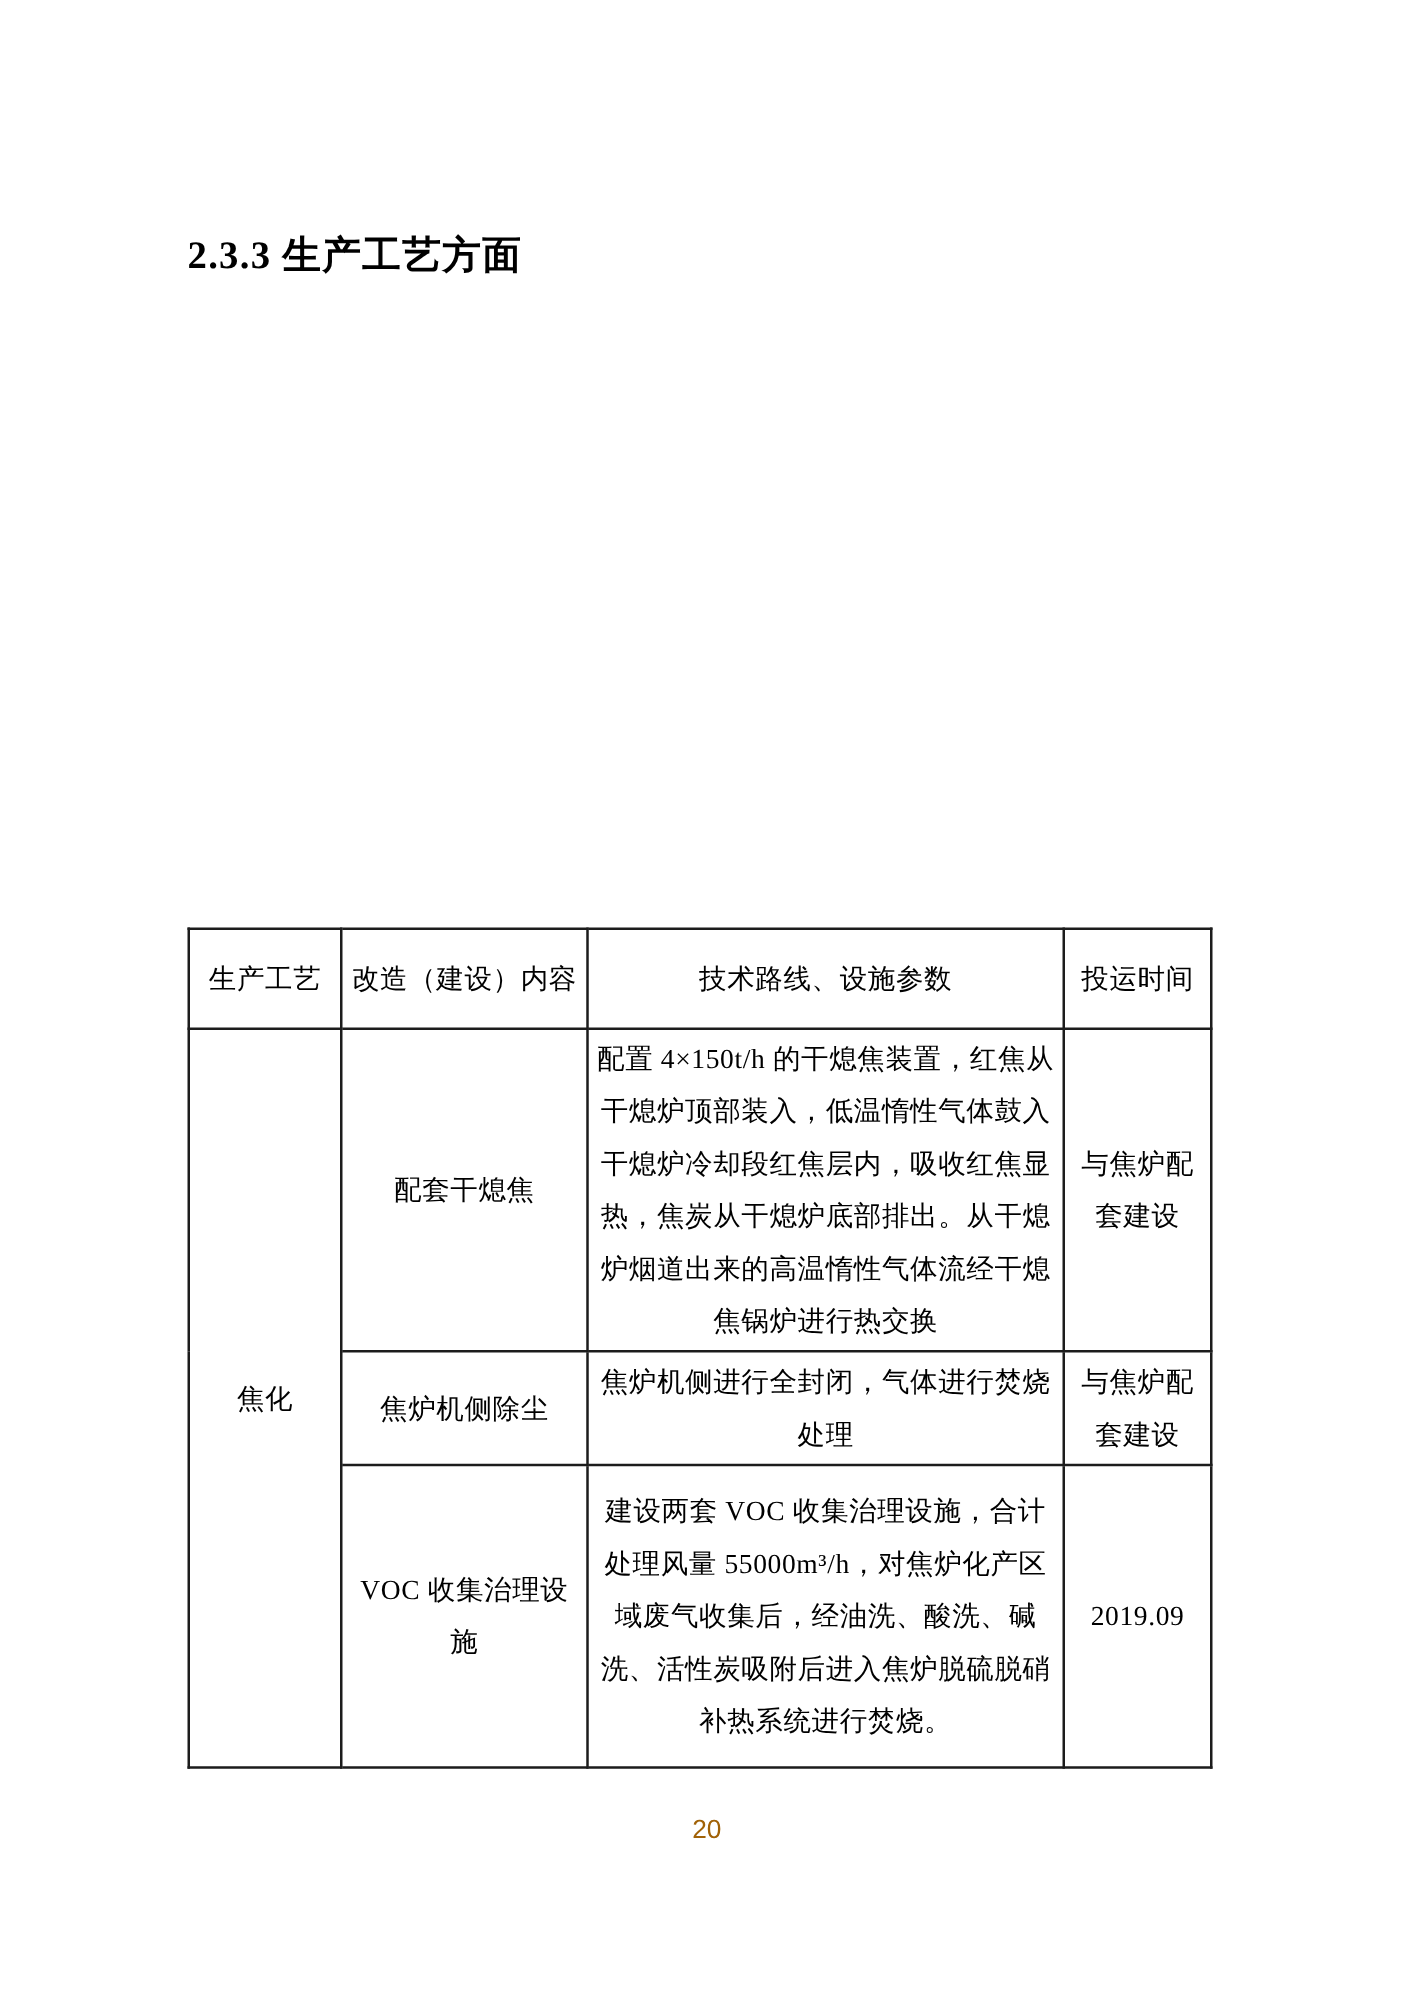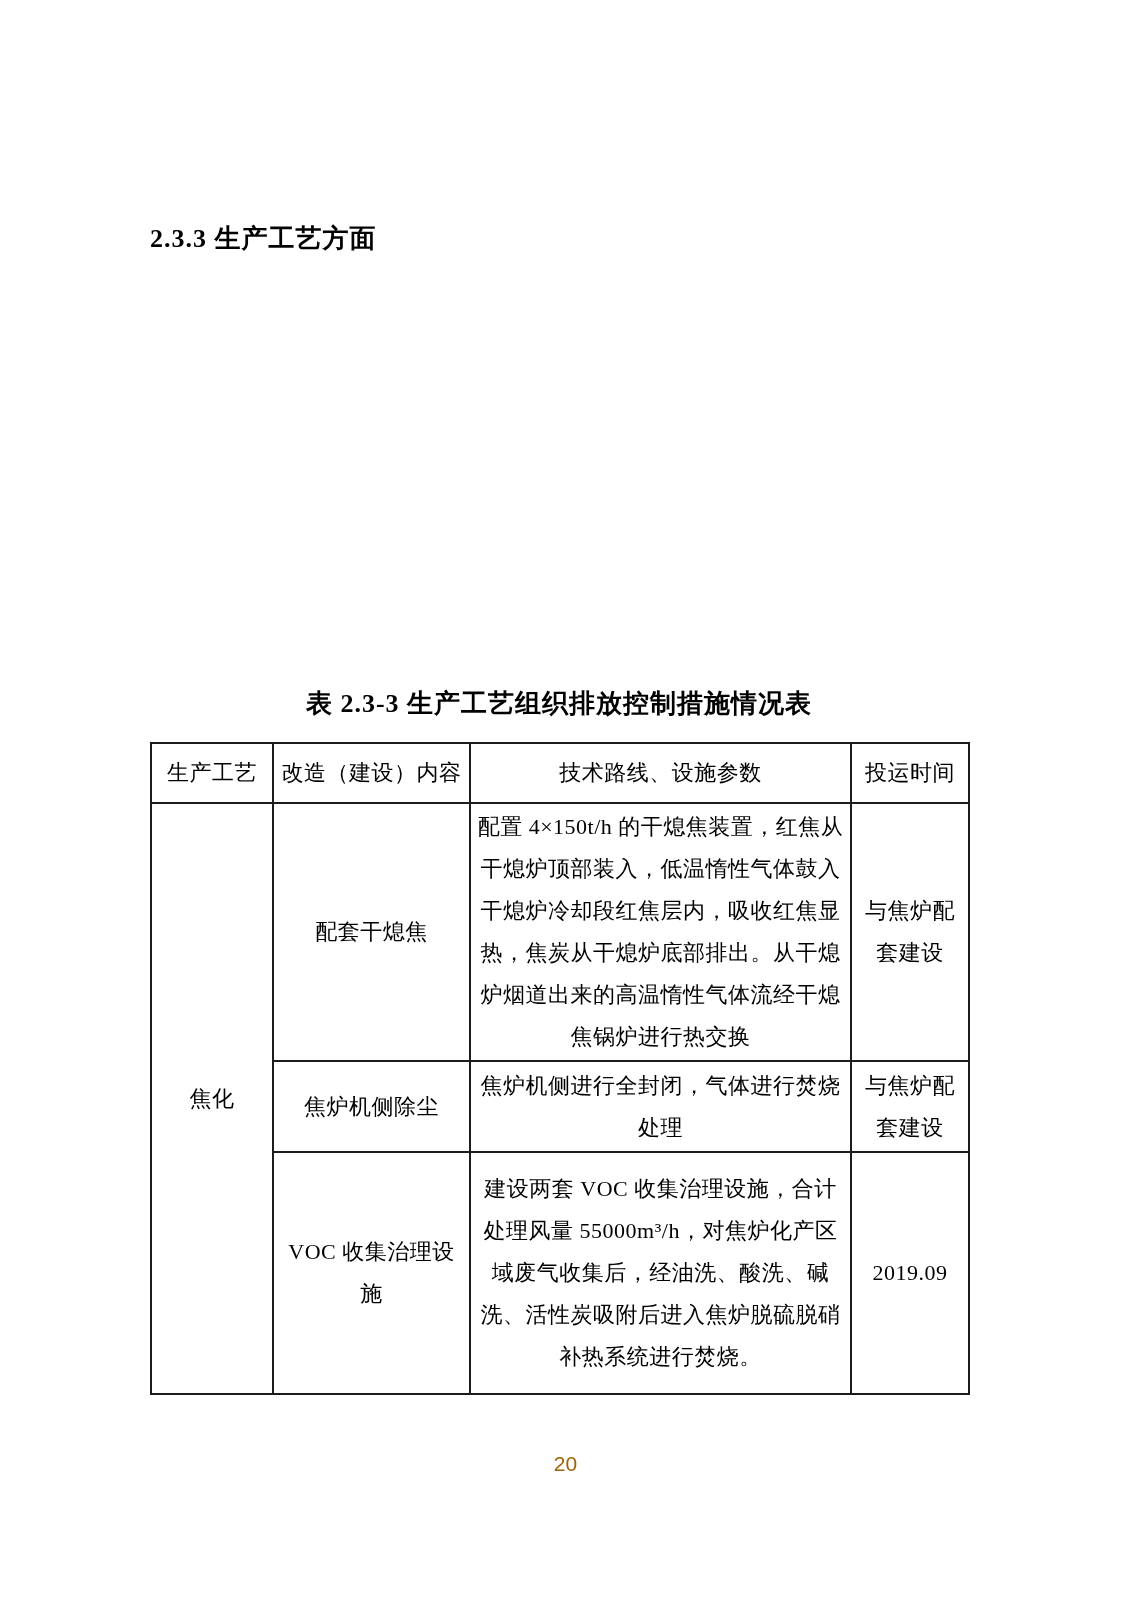--- a/index.html
+++ b/index.html
@@ -11,25 +11,24 @@
     font-family: "Liberation Serif", "DejaVu Serif", serif;
     color: #000000;
     overflow: hidden;
   }
   .page { position: absolute; inset: 0; }
 
   .heading {
     position: absolute;
     left: 150px;
     top: 183px;
-    font-size: 26px;
+    font-size: 31px;
     font-weight: bold;
     letter-spacing: 1px;
     white-space: nowrap;
-    margin-top: 38px;
   }
 
   .body-par {
     position: absolute;
     left: 150px;
     top: 237px;
     width: 818px;
     font-size: 30px;
     line-height: 73px;
     text-align: justify;
@@ -65,21 +64,21 @@
     font-weight: normal;
     padding: 2px 4px;
     line-height: 42px;
     letter-spacing: 0.5px;
   }
   table.measures col.c1 { width: 122px; }
   table.measures col.c2 { width: 197px; }
   table.measures col.c3 { width: 381px; }
   table.measures col.c4 { width: 118px; }
 
-  tr.hdr      { height: 60px; }
+  tr.hdr      { height: 80px; }
   tr.row-dry  { height: 220px; }
   tr.row-mach { height: 91px; }
   tr.row-voc  { height: 242px; }
 
   td.tech-long {
     text-align: justify;
     text-align-last: center;
     padding: 2px 9px;
     line-height: 42px;
   }
@@ -97,21 +96,20 @@
   }
 </style>
 </head>
 <body>
 
 <div class="page">
 
   <h2 class="heading">2.3.3 生产工艺方面</h2>
 
 
-  <div class="caption">表 2.3-3 生产工艺组织排放控制措施情况表</div>
 
   <table class="measures">
     <colgroup>
       <col class="c1">
         <col class="c2">
         <col class="c3">
         <col class="c4">
     </colgroup>
     <tbody>
       <tr class="hdr">

